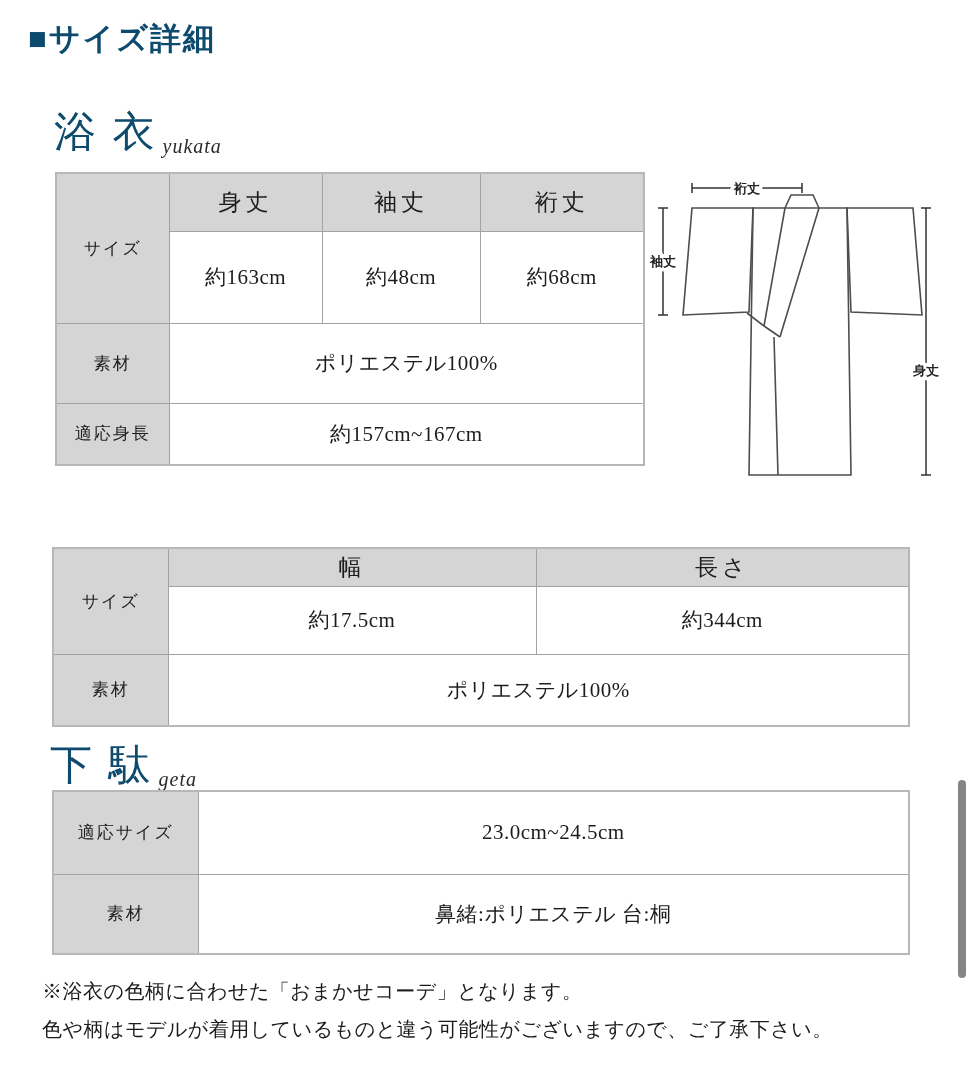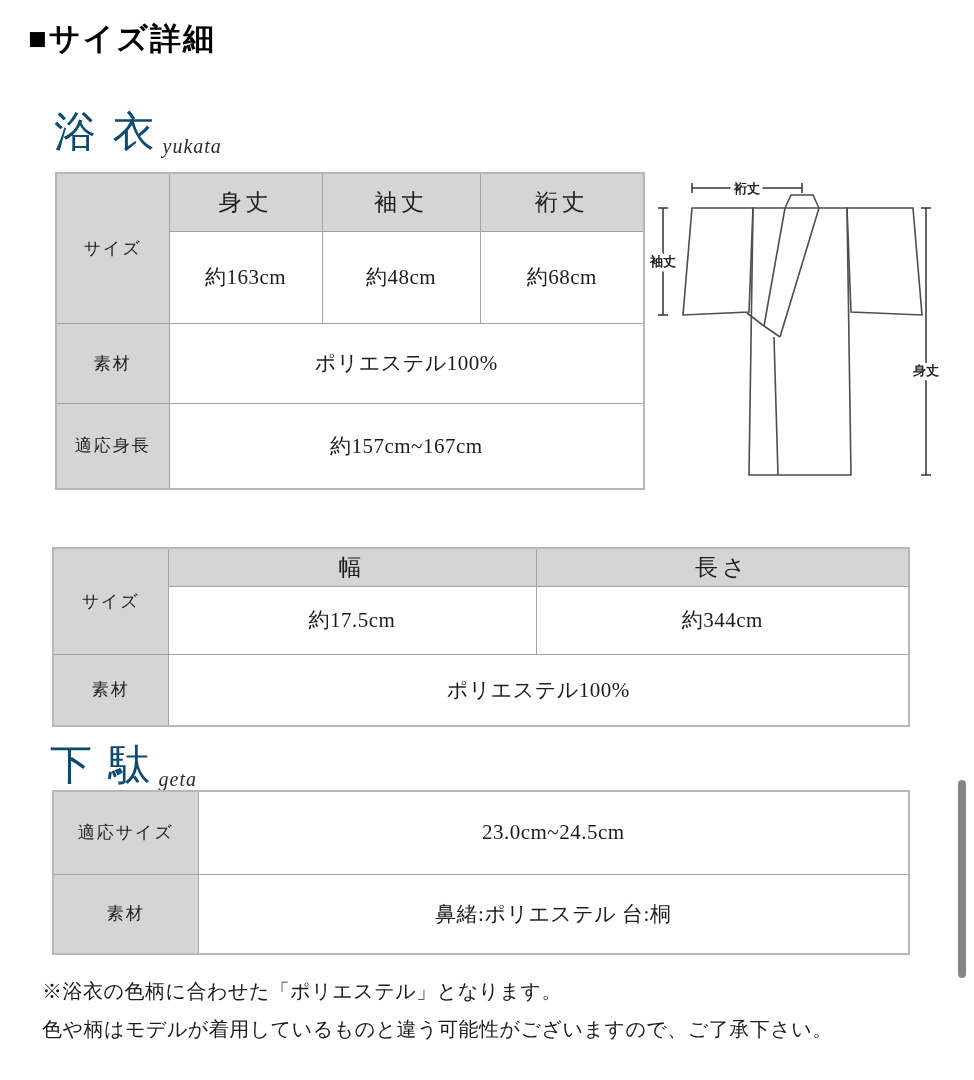--- a/index.html
+++ b/index.html
@@ -5,41 +5,41 @@
   html,body { margin:0; padding:0; background:#fff; }
   #stage {
     position:relative; width:974px; height:1080px; background:#ffffff;
     overflow:hidden; color:#1c1c1c;
     font-family:"Liberation Serif","DejaVu Serif",serif;
   }
   
   #page-title {
     position:absolute; left:28px; top:18px; margin:0;
     font-family:"Liberation Sans","DejaVu Sans",sans-serif;
-    font-size:31px; font-weight:700; letter-spacing:2px; color:#000000;
+    font-size:31px; font-weight:700; letter-spacing:2px; color:#0c4a6e;
   }
   
   .sec { position:absolute; white-space:nowrap; }
   .sec .kanji { font-size:42px; letter-spacing:3px; color:#0c4a6e; }
   .sec .script { font-size:20px; font-style:italic; color:#2b2b2b;
                  position:relative; top:7px; margin-left:5px; letter-spacing:1px; }
   #sec-obi .kanji { font-size:40px; }
   
   .tbl { position:absolute; border-collapse:collapse; table-layout:fixed;
          background:#fff; text-align:center;
          border:2px solid #b7b7b7; }
   .tbl td { border:1px solid #a3a3a3; padding:0; vertical-align:middle; }
   .g   { background:#d5d5d6; }
   .lbl { font-size:17px; letter-spacing:2px; }
   .hdr { font-size:23px; letter-spacing:4px; }
   .val { font-size:21px; letter-spacing:0.5px;font-family:Liberation Serif, serif; }
   #t1 { left:55px; top:172px; width:588px; }
   #t2 { left:52px; top:547px; width:856px; }
   #t3 { left:52px; top:790px; width:856px;padding-left:16px; }
-  tr.r58{height:58px} tr.r92{height:92px} tr.r80{height:80px} tr.r78{height:86px}
+  tr.r58{height:58px} tr.r92{height:92px} tr.r80{height:80px} tr.r78{height:62px}
   tr.r38{height:38px} tr.r68{height:68px} tr.r72{height:72px}
   tr.r83{height:83px} tr.r80b{height:80px}
   
   #diagram { position:absolute; left:645px; top:165px; width:330px; height:320px; }
   #diagram .kimono path, #diagram .kimono polygon
       { fill:none; stroke:#4d4d4d; stroke-width:1.6; stroke-linejoin:miter; }
   #diagram .meas path { fill:none; stroke:#333; stroke-width:1.5; }
   #diagram text {
     font-family:"Liberation Sans","DejaVu Sans",sans-serif;
     font-size:13px; font-weight:600; fill:#222; text-anchor:middle;
@@ -155,19 +155,19 @@
         <td class="val">23.0cm~24.5cm</td>
       </tr>
       <tr class="r80b">
         <td class="g lbl">素材</td>
         <td class="val">鼻緒:ポリエステル 台:桐</td>
       </tr>
     </tbody>
   </table>
 
   <div id="note">
-    <p>※浴衣の色柄に合わせた「ポリエステル」となります。</p>
+    <p>※浴衣の色柄に合わせた「おまかせコーデ」となります。</p>
     <p>色や柄はモデルが着用しているものと違う可能性がございますので、ご了承下さい。</p>
   </div>
 
   <div id="scroll-thumb"></div>
 
 </div>
 
 </body></html>

